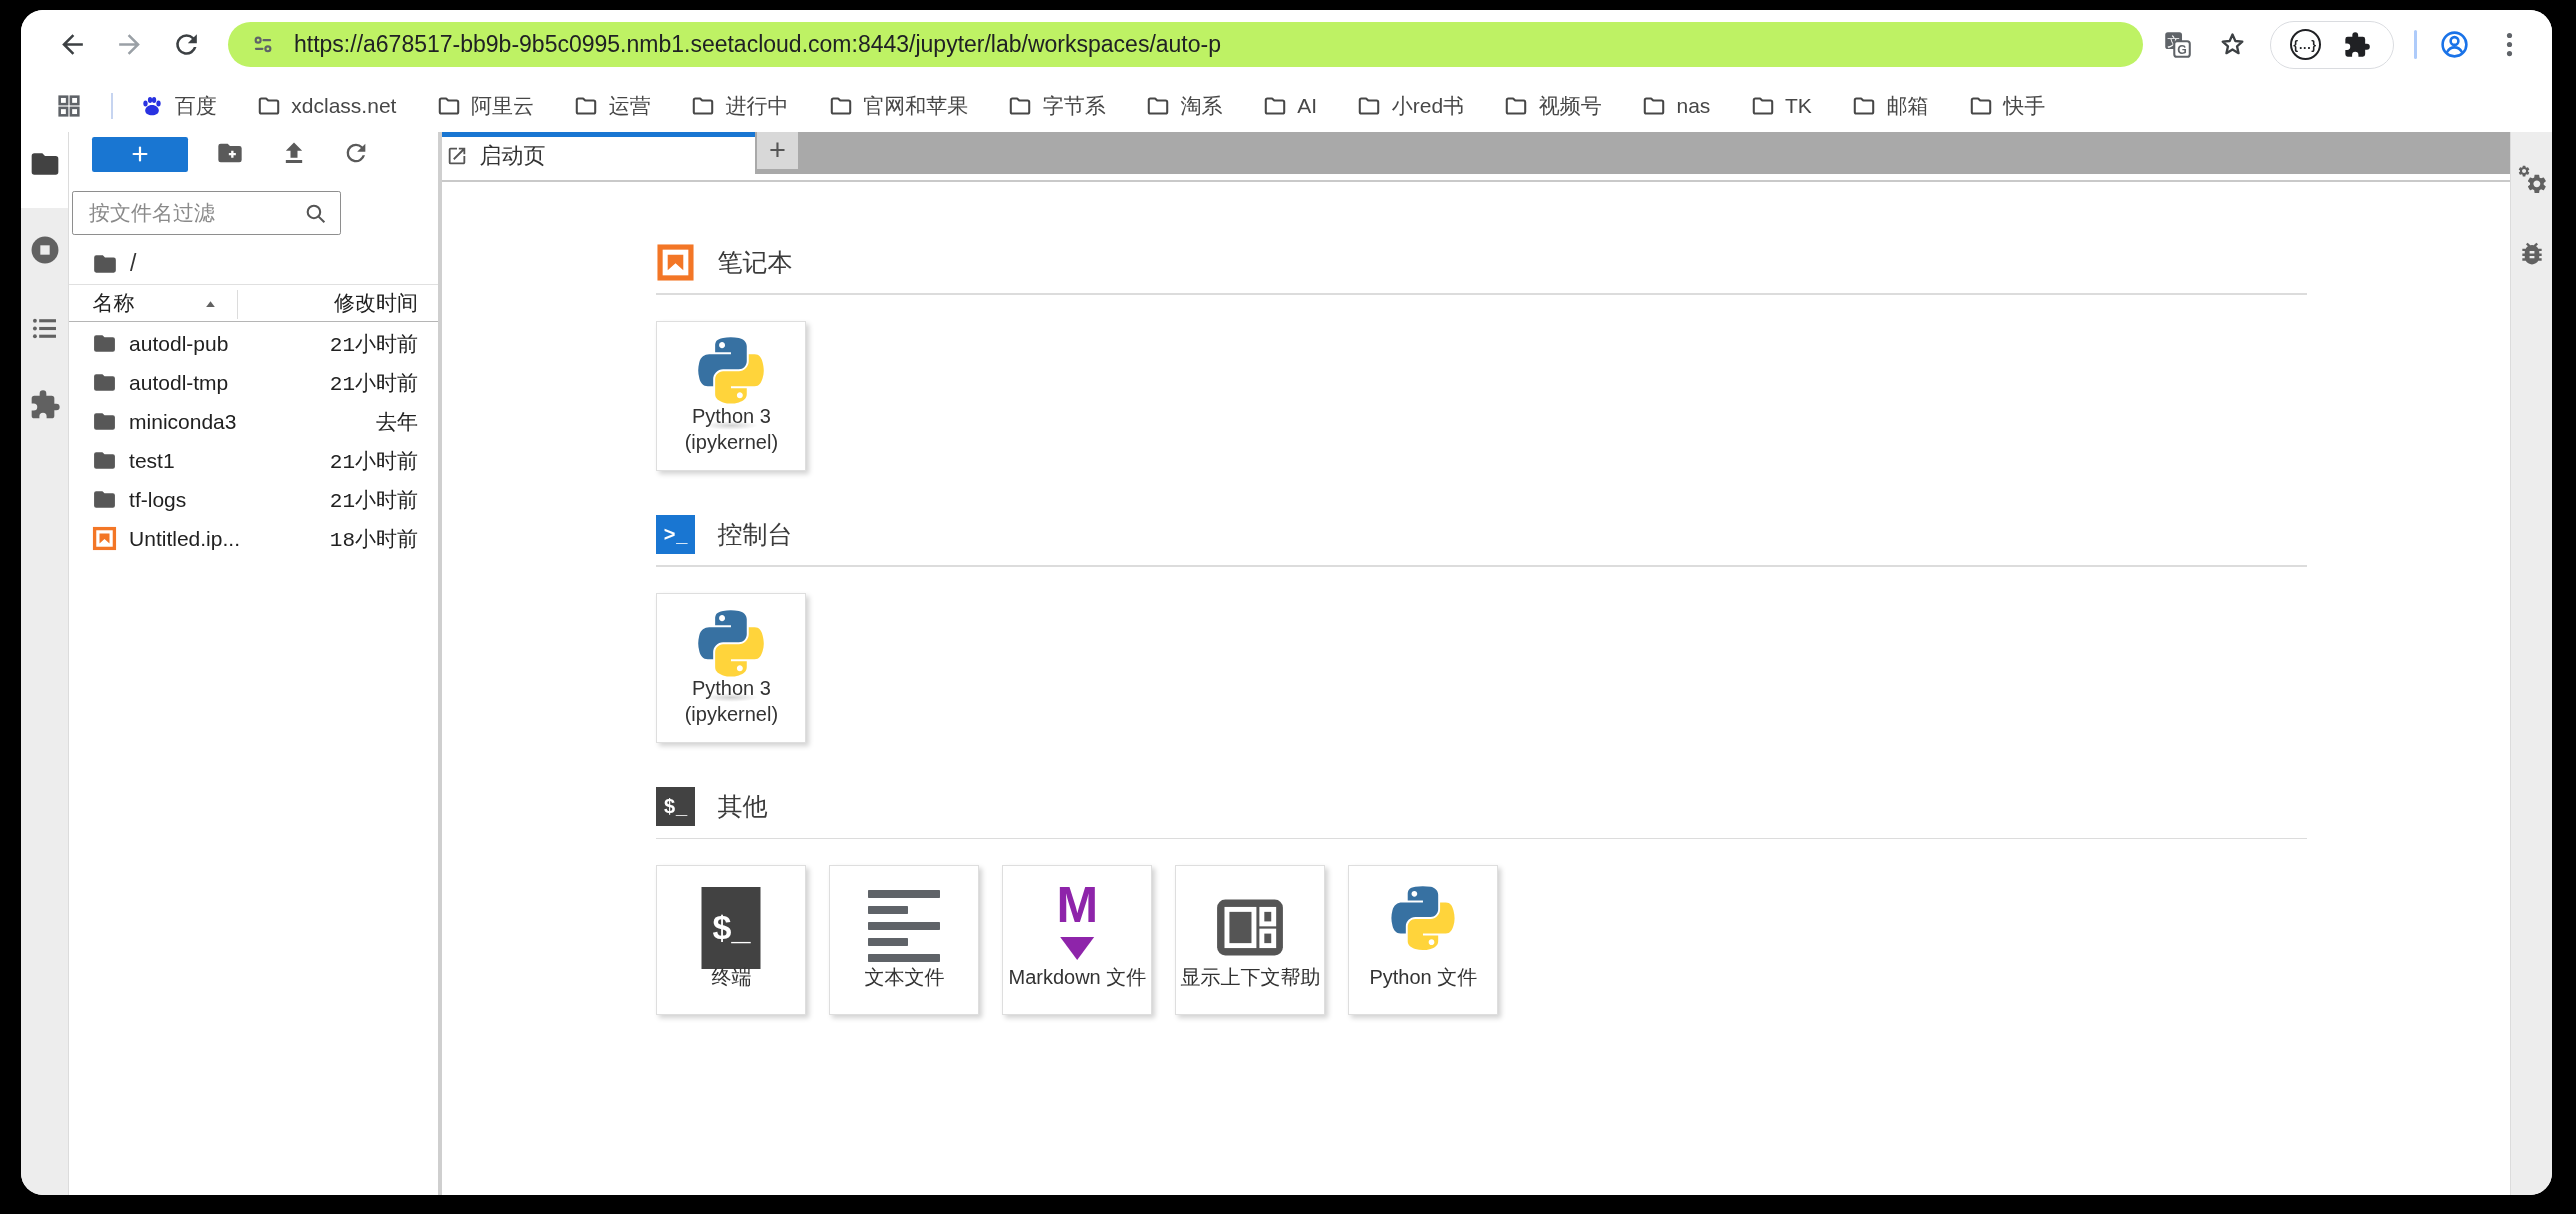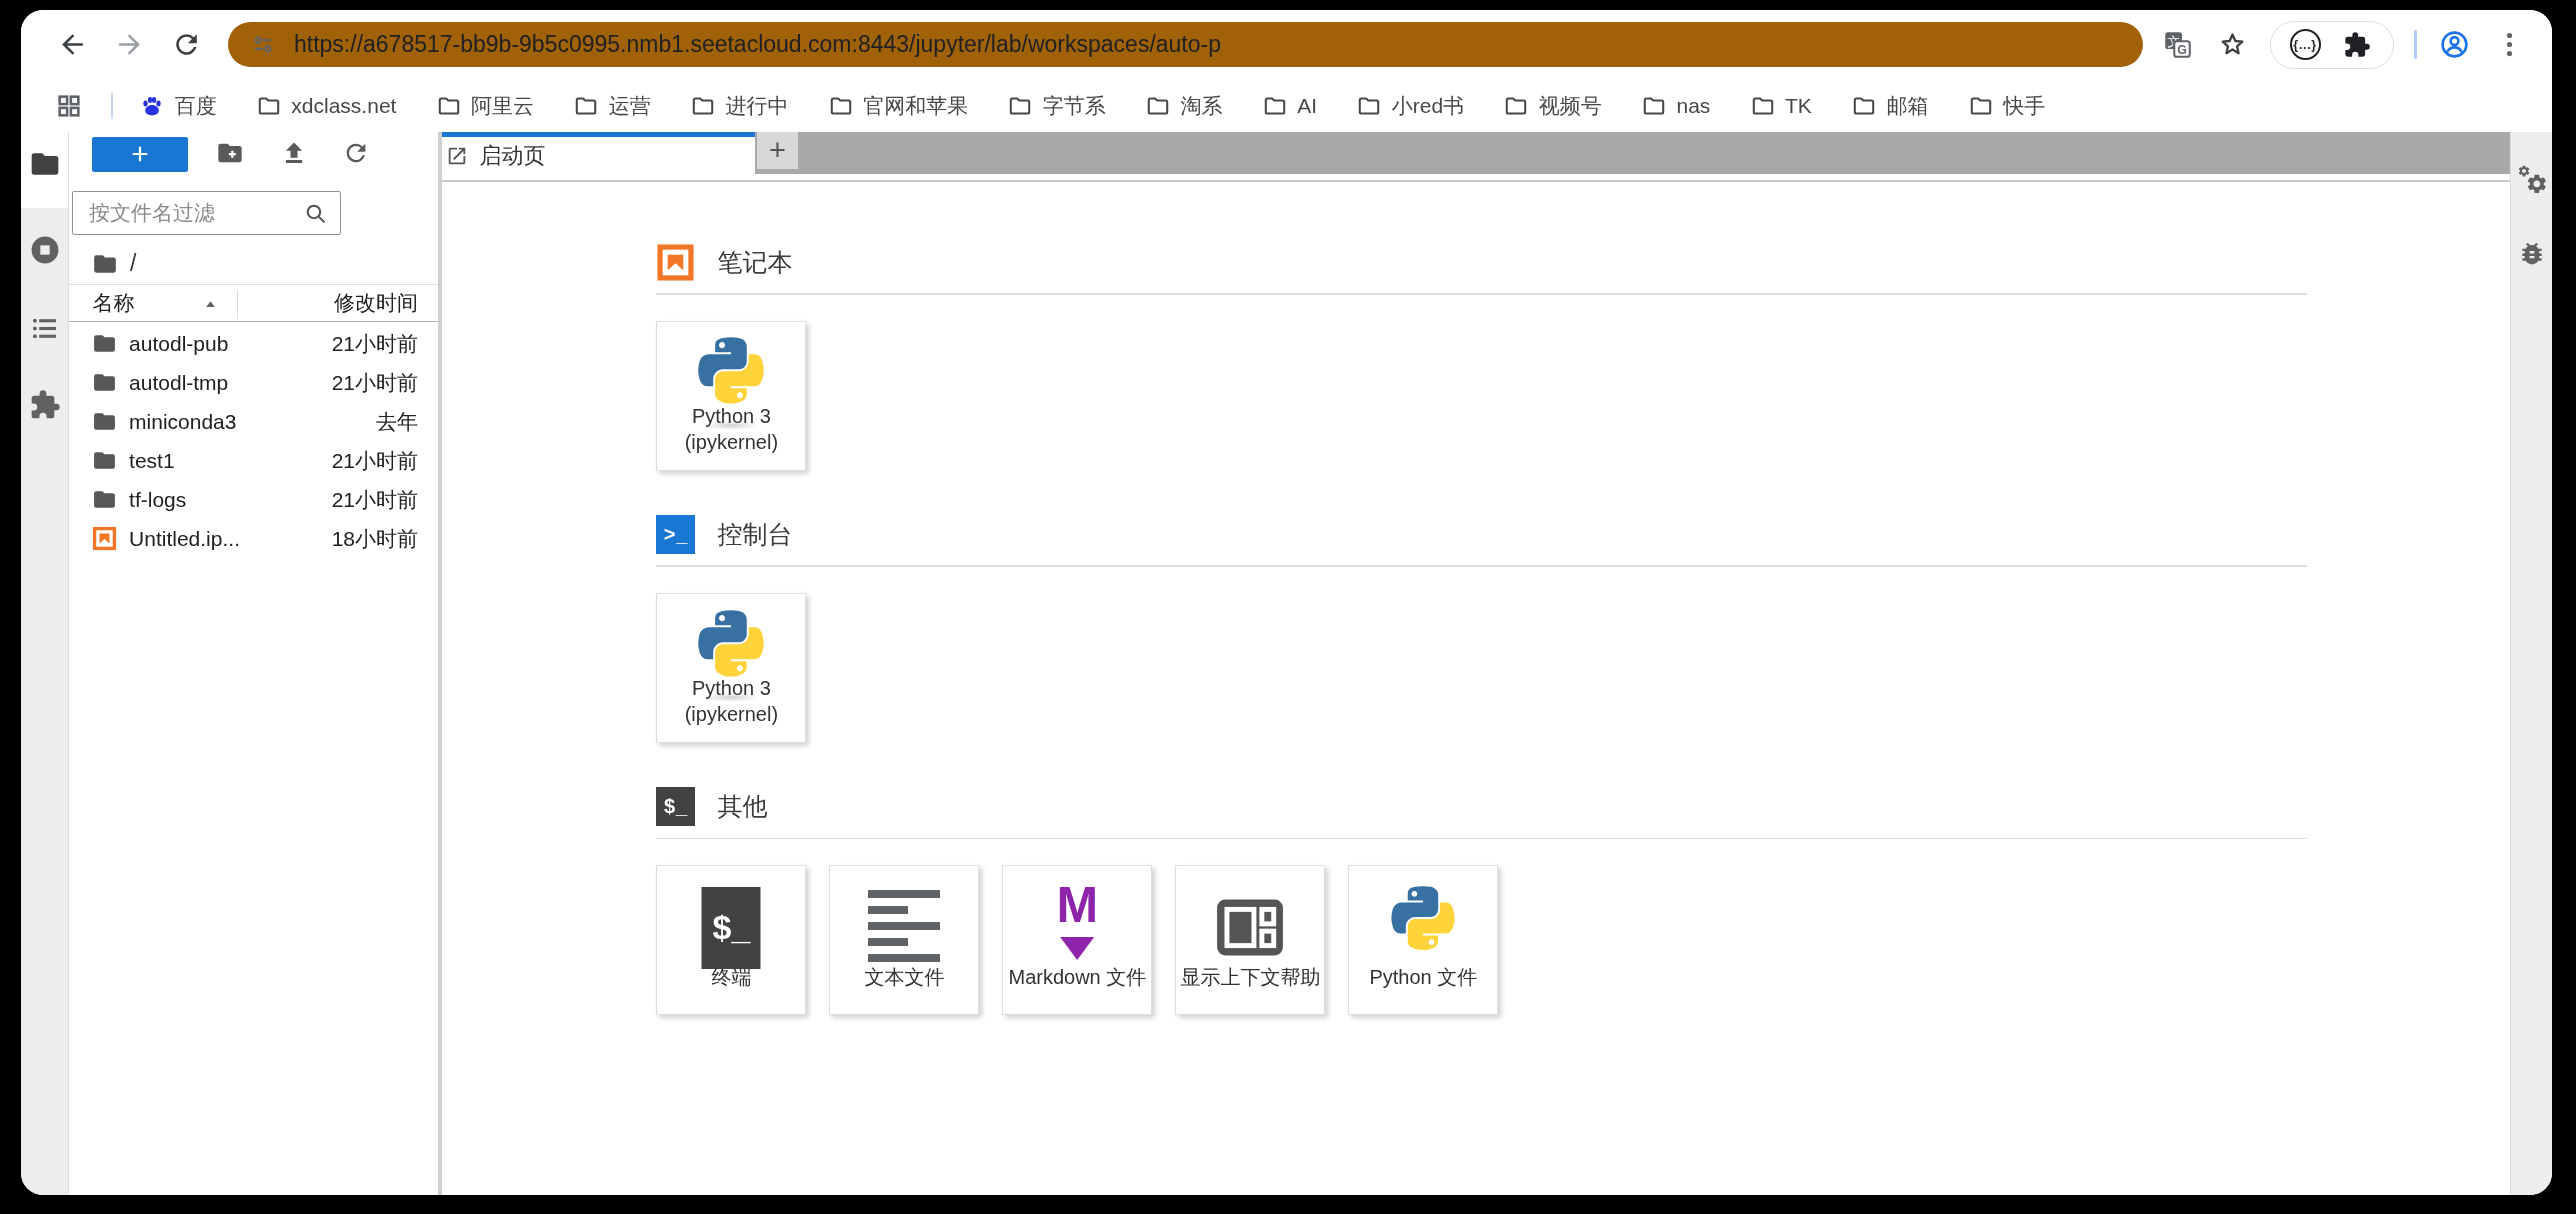--- a/index.html
+++ b/index.html
@@ -3,21 +3,21 @@
 <meta charset="utf-8">
 <style>
   * { box-sizing: border-box; margin: 0; padding: 0; }
   html,body { width:2576px; height:1214px; background:#000; font-family:"Liberation Sans","DejaVu Sans",sans-serif; overflow:hidden; }
   #window { position:absolute; left:21px; top:10.2px; width:2531px; height:1185px; background:#fff; border-radius:22px; overflow:hidden; display:flex; flex-direction:column; }
 
   
   .toolbar { height:69px; background:#fff; display:flex; align-items:center; padding:0 26px 0 32px; flex:0 0 auto; }
   .navbtn { width:38px; height:38px; display:flex; align-items:center; justify-content:center; margin-right:19px; border-radius:50%; }
   .navbtn svg { width:31px; height:31px; }
-  .urlbar { flex:1; height:45px; background:#a16207; border-radius:23px; display:flex; align-items:center; padding:16px 22px; margin:0 7.3px 0 4.4px; min-width:0; }
+  .urlbar { flex:1; height:45px; background:#bef264; border-radius:23px; display:flex; align-items:center; padding:16px 22px; margin:0 7.3px 0 4.4px; min-width:0; }
   .urlbar svg { width:26px; height:26px; flex:0 0 auto; }
   .urltext { margin-left:17.6px; font-size:23px; color:#202124; white-space:nowrap; overflow:hidden; }
   .tb-right { display:flex; align-items:center; gap:20.5px; padding-left:10.2px; }
   .tb-icon { width:34px; height:34px; display:flex; align-items:center; justify-content:center; }
   .tb-icon svg { width:31px; height:31px; }
   .ext-pill { display:flex; align-items:center; gap:19px; border:1.5px solid #dadce0; border-radius:29px; padding:5.9px 19px; }
   .code-circ { width:31px; height:31px; border:2.2px solid #202124; border-radius:50%; color:#202124; font-size:12.4px; font-weight:700; display:flex; align-items:center; justify-content:center; letter-spacing:0.7px; }
   .vsep { width:2.9px; height:29px; background:#aecbfa; border-radius:1.5px; }
 
   
@@ -58,21 +58,21 @@
   .fb-crumb-txt { font-size:23px; color:#333; }
   .fb-header { position:absolute; left:0; top:152px; width:100%; height:38px; border-top:0.7px solid #e0e0e0; border-bottom:1.5px solid #b5b5b5; display:flex; align-items:center; }
   .fb-h-name { margin-left:23.4px; font-size:21px; color:#212121; }
   .fb-h-sort { position:absolute; left:132px; top:10.2px; color:#616161; }
   .fb-h-div { position:absolute; left:168px; top:4.4px; width:0.7px; height:29px; background:#dcdcdc; }
   .fb-h-mod { position:absolute; right:20px; font-size:21px; color:#212121; }
   .fb-list { position:absolute; left:0; top:192px; width:100%; }
   .fb-row { height:39px; display:flex; align-items:center; padding:0 20px 0 23.4px; }
   .fb-row svg { width:25px; height:25px; flex:0 0 auto; color:#575757; }
   .fb-row-name { margin-left:11.7px; font-size:21px; color:#212121; flex:1; white-space:nowrap; overflow:hidden; }
-  .fb-row-time { font-size:21px; color:#212121; }
+  .fb-row-time { font-size:21px; color:#212121;font-family:Liberation Mono, monospace; }
 
   .splitter { width:4.4px; background:#cfcfcf; flex:0 0 auto; }
 
   .mainarea { flex:1; display:flex; flex-direction:column; min-width:0; background:#fff; }
   .tabstrip { height:42px; background:#a9a9a9; display:flex; flex:0 0 auto; }
   .tab-active { width:313px; background:#fff; border-top:5.1px solid #1976d2; display:flex; align-items:center; padding-left:4px; gap:11px; }
   .tab-active svg { width:22px; height:22px; color:#555; }
   .tab-label { font-size:22px; color:#333; }
   .tab-new { width:41px; height:37px; background:#d8d8d8; margin-left:1.5px; display:flex; align-items:center; justify-content:center; font-size:29px; color:#555; font-weight:300; }
   .content-gap { height:5.9px; background:#fff; flex:0 0 auto; }

